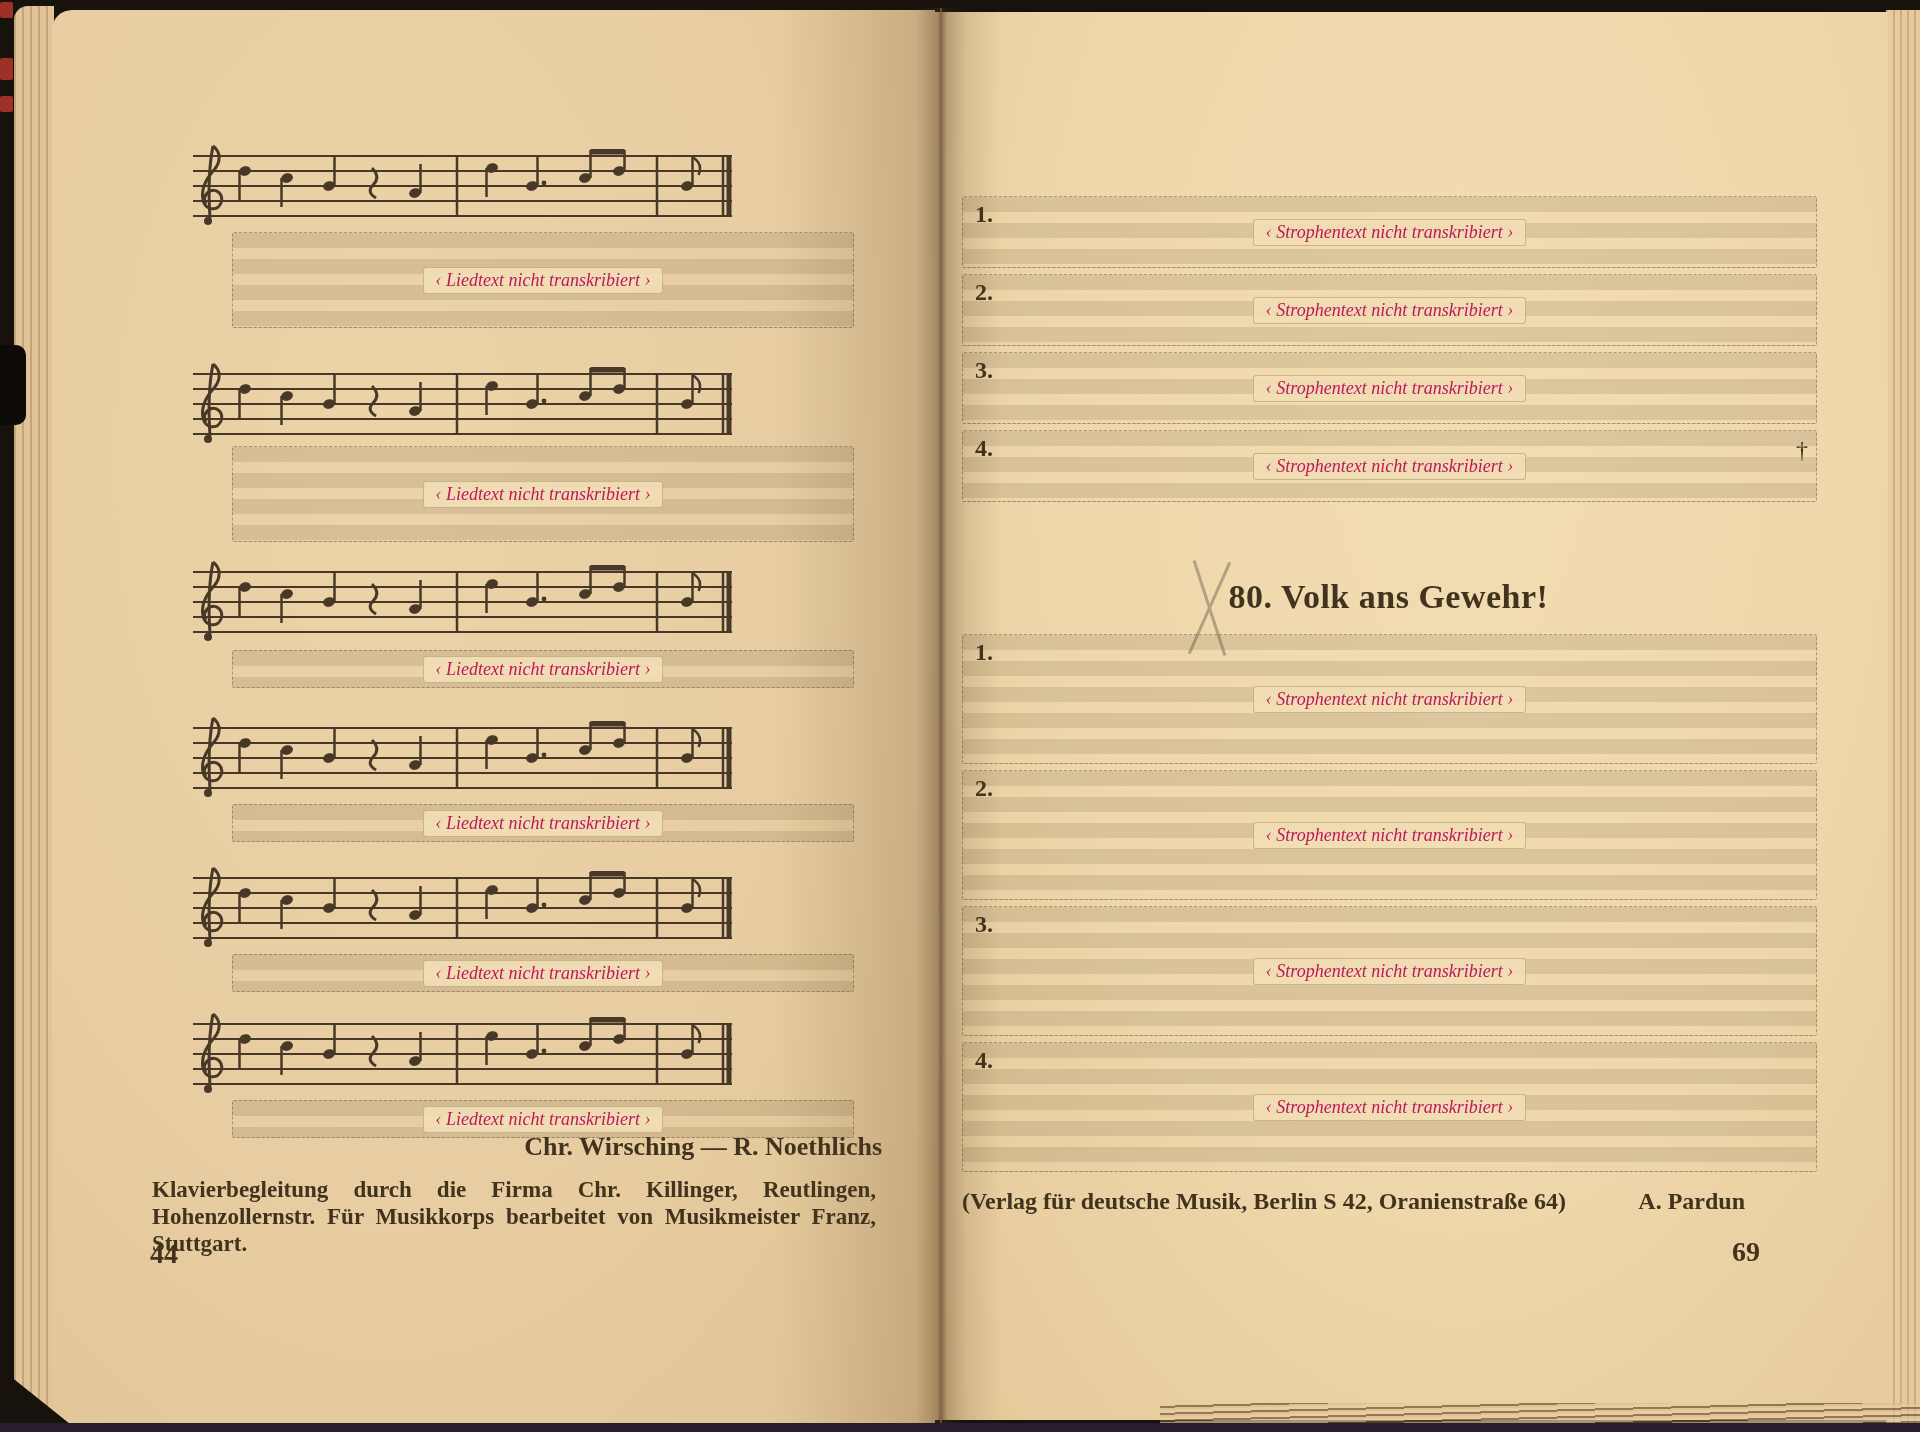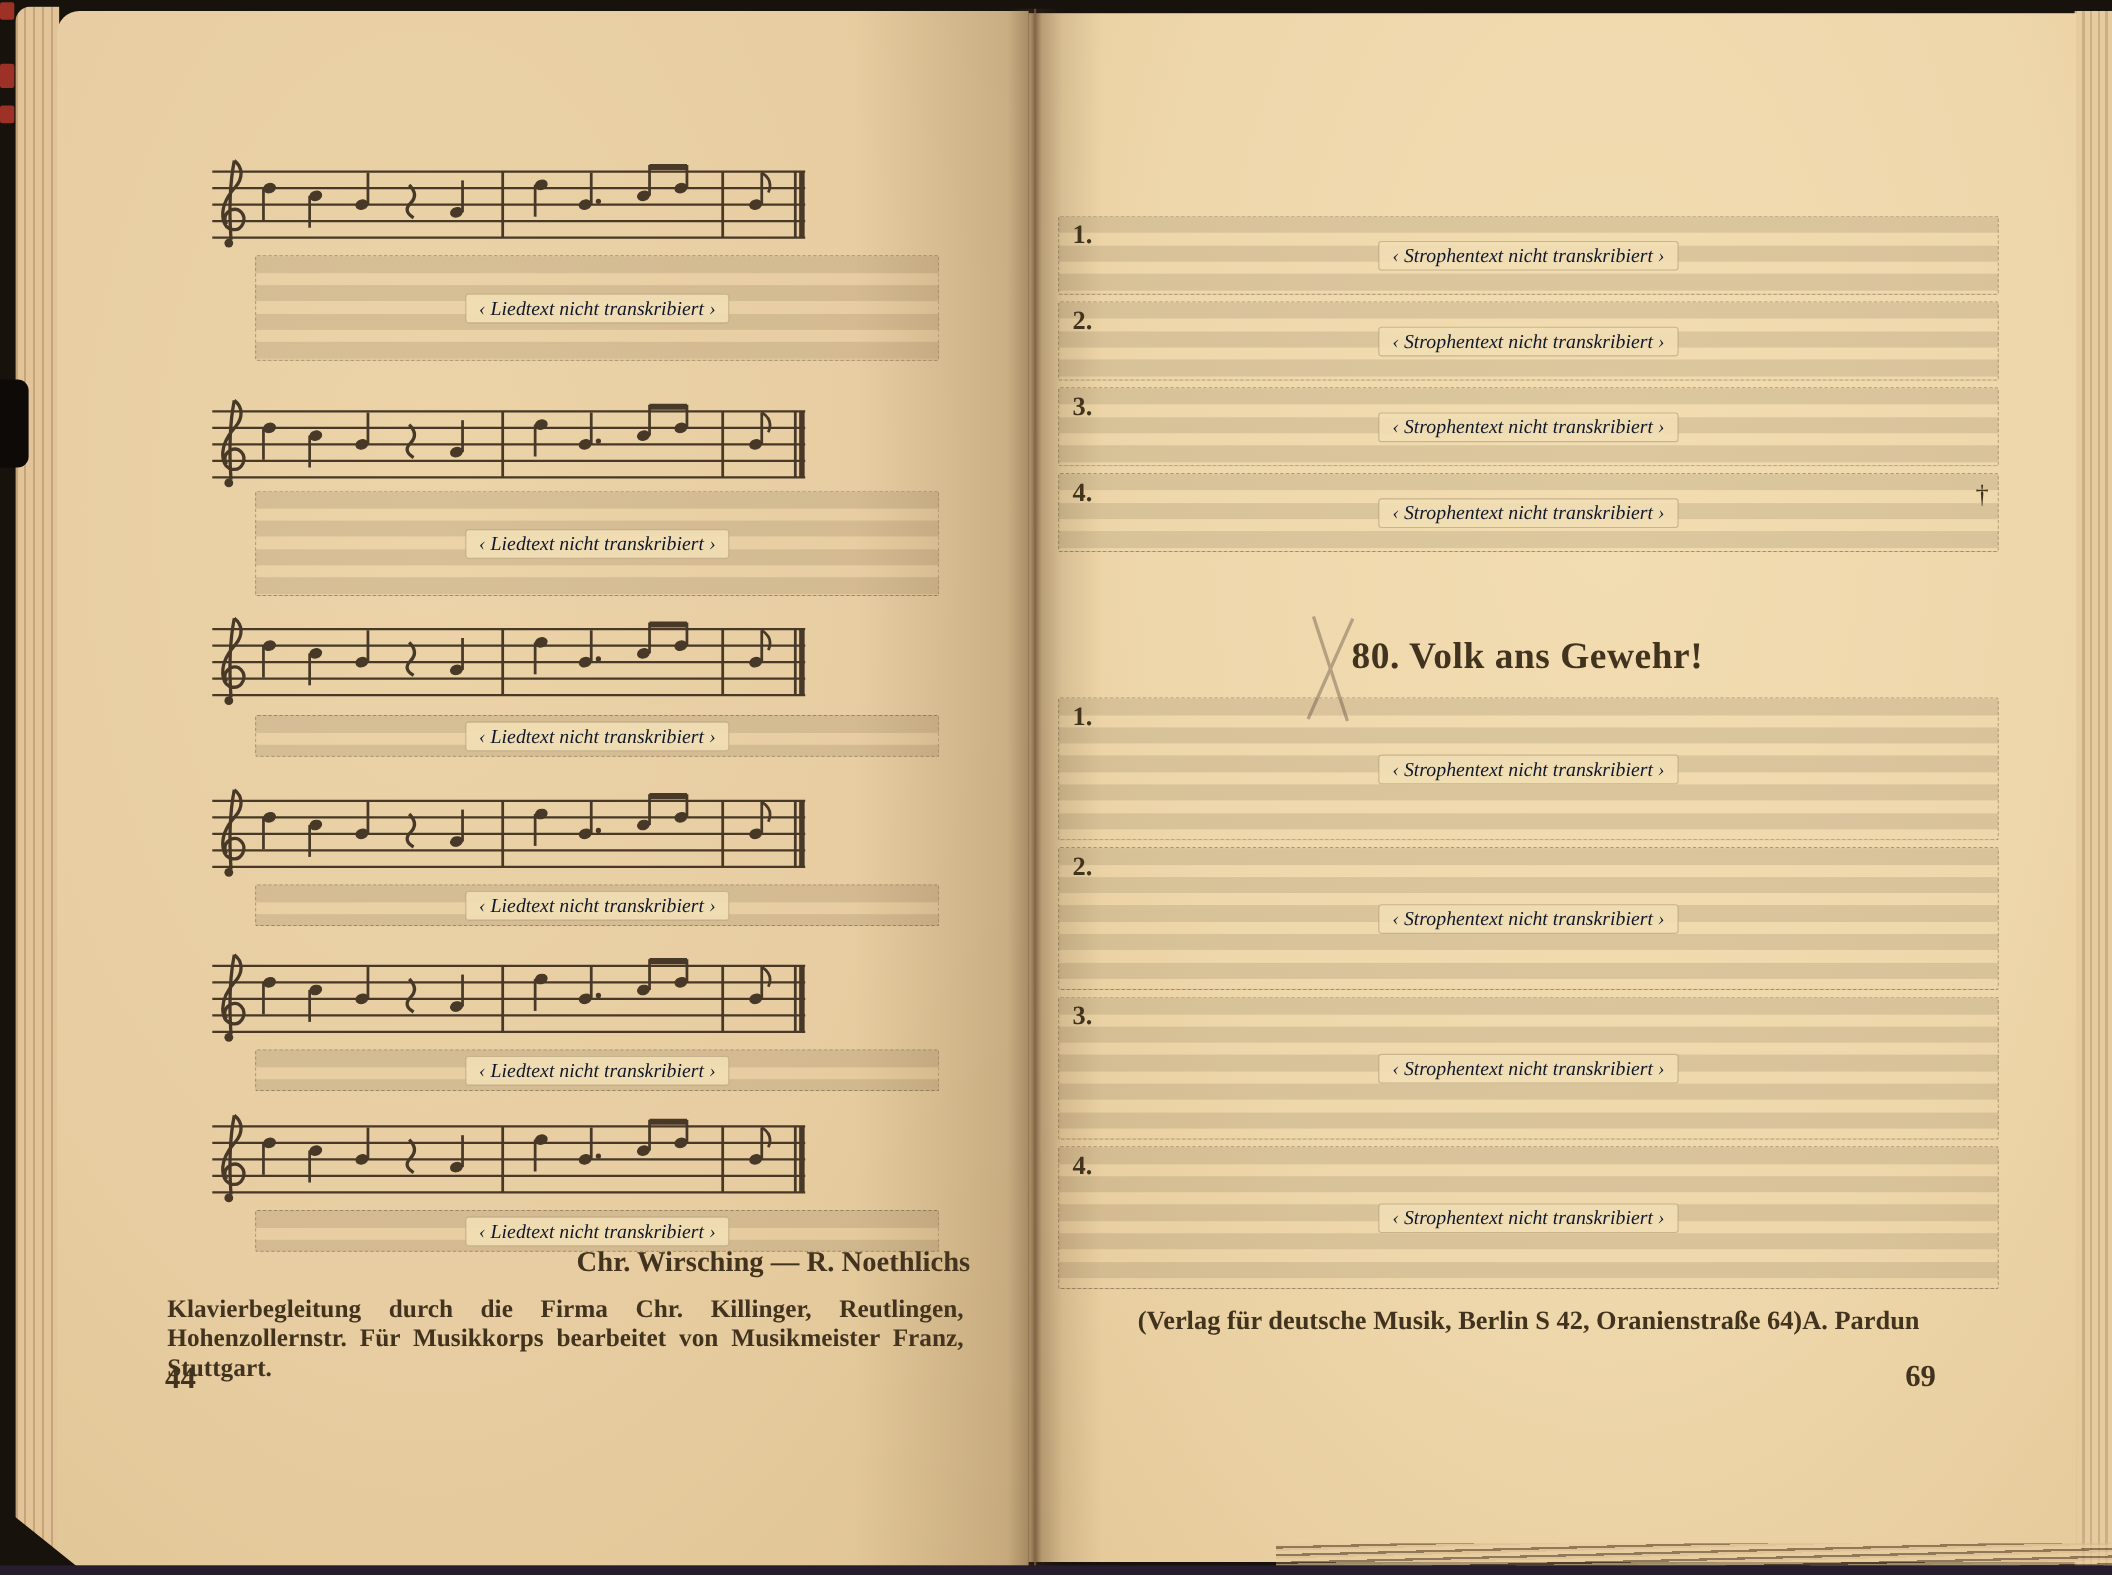--- a/index.html
+++ b/index.html
@@ -37,21 +37,21 @@
   .gutter i{position:absolute;left:24px;top:0;width:2px;height:100%;background:#8a6644;opacity:.65;}
 
   
   .staff{position:absolute;left:135px;overflow:visible;}
   .s1{top:130px;} .s2{top:348px;} .s3{top:546px;} .s4{top:702px;} .s5{top:852px;} .s6{top:998px;}
 
   
   .rblock{position:absolute;display:flex;align-items:center;justify-content:center;
     border:1px dashed rgba(66,51,31,.38);border-radius:2px;
     background-image:repeating-linear-gradient(to bottom,rgba(66,51,31,.12) 0 15px,rgba(0,0,0,0) 15px 26px);}
-  .rtag{font-style:italic;font-size:18px;color:#0f172a;background:rgba(241,222,180,.93);
+  .rtag{font-style:italic;font-size:18px;color:#be185d;background:rgba(241,222,180,.93);
     padding:2px 12px;border-radius:3px;border:1px solid rgba(122,99,71,.35);white-space:nowrap;}
   .vno{position:absolute;left:12px;top:4px;font-weight:bold;font-size:24px;color:#42331f;}
   .dagger{position:absolute;right:8px;top:6px;font-size:24px;color:#42331f;}
 
   
   .lg{left:180px;width:620px;}
   .lg1{top:222px;height:94px;} .lg2{top:436px;height:94px;}
   .lg3{top:640px;height:36px;} .lg4{top:794px;height:36px;}
   .lg5{top:944px;height:36px;} .lg6{top:1090px;height:36px;}
 
@@ -65,21 +65,21 @@
   
   .rp-col{position:absolute;left:27px;top:0;width:853px;height:100%;}
   .song-title{position:absolute;left:0;width:100%;text-align:center;font-weight:bold;font-size:34px;letter-spacing:.5px;}
   .t79{top:96px;} .t80{top:566px;}
   .tune{position:absolute;left:0;top:148px;width:100%;text-align:center;font-weight:bold;font-size:23px;}
   .v79{left:0;width:100%;height:70px;}
   .v79a{top:184px;} .v79b{top:262px;} .v79c{top:340px;} .v79d{top:418px;}
   .v80{left:0;width:100%;height:128px;}
   .v80a{top:622px;} .v80b{top:758px;} .v80c{top:894px;} .v80d{top:1030px;}
   .pubrow{position:absolute;left:0;top:1176px;width:100%;display:flex;align-items:baseline;
-    justify-content:flex-end;font-weight:bold;font-size:24px;}
+    justify-content:space-between;font-weight:bold;font-size:24px;}
   .pubrow .arr{padding-right:70px;}
   .pnum-r{left:770px;top:1224px;}
 
   
   .xmark{position:absolute;left:220px;top:550px;width:56px;height:92px;opacity:.75;}
   .xmark i{position:absolute;left:26px;top:-4px;width:3px;height:100px;background:#a08d73;display:block;}
   .x1{transform:rotate(24deg);} .x2{transform:rotate(-18deg);}
 </style>
 </head>
 <body>

